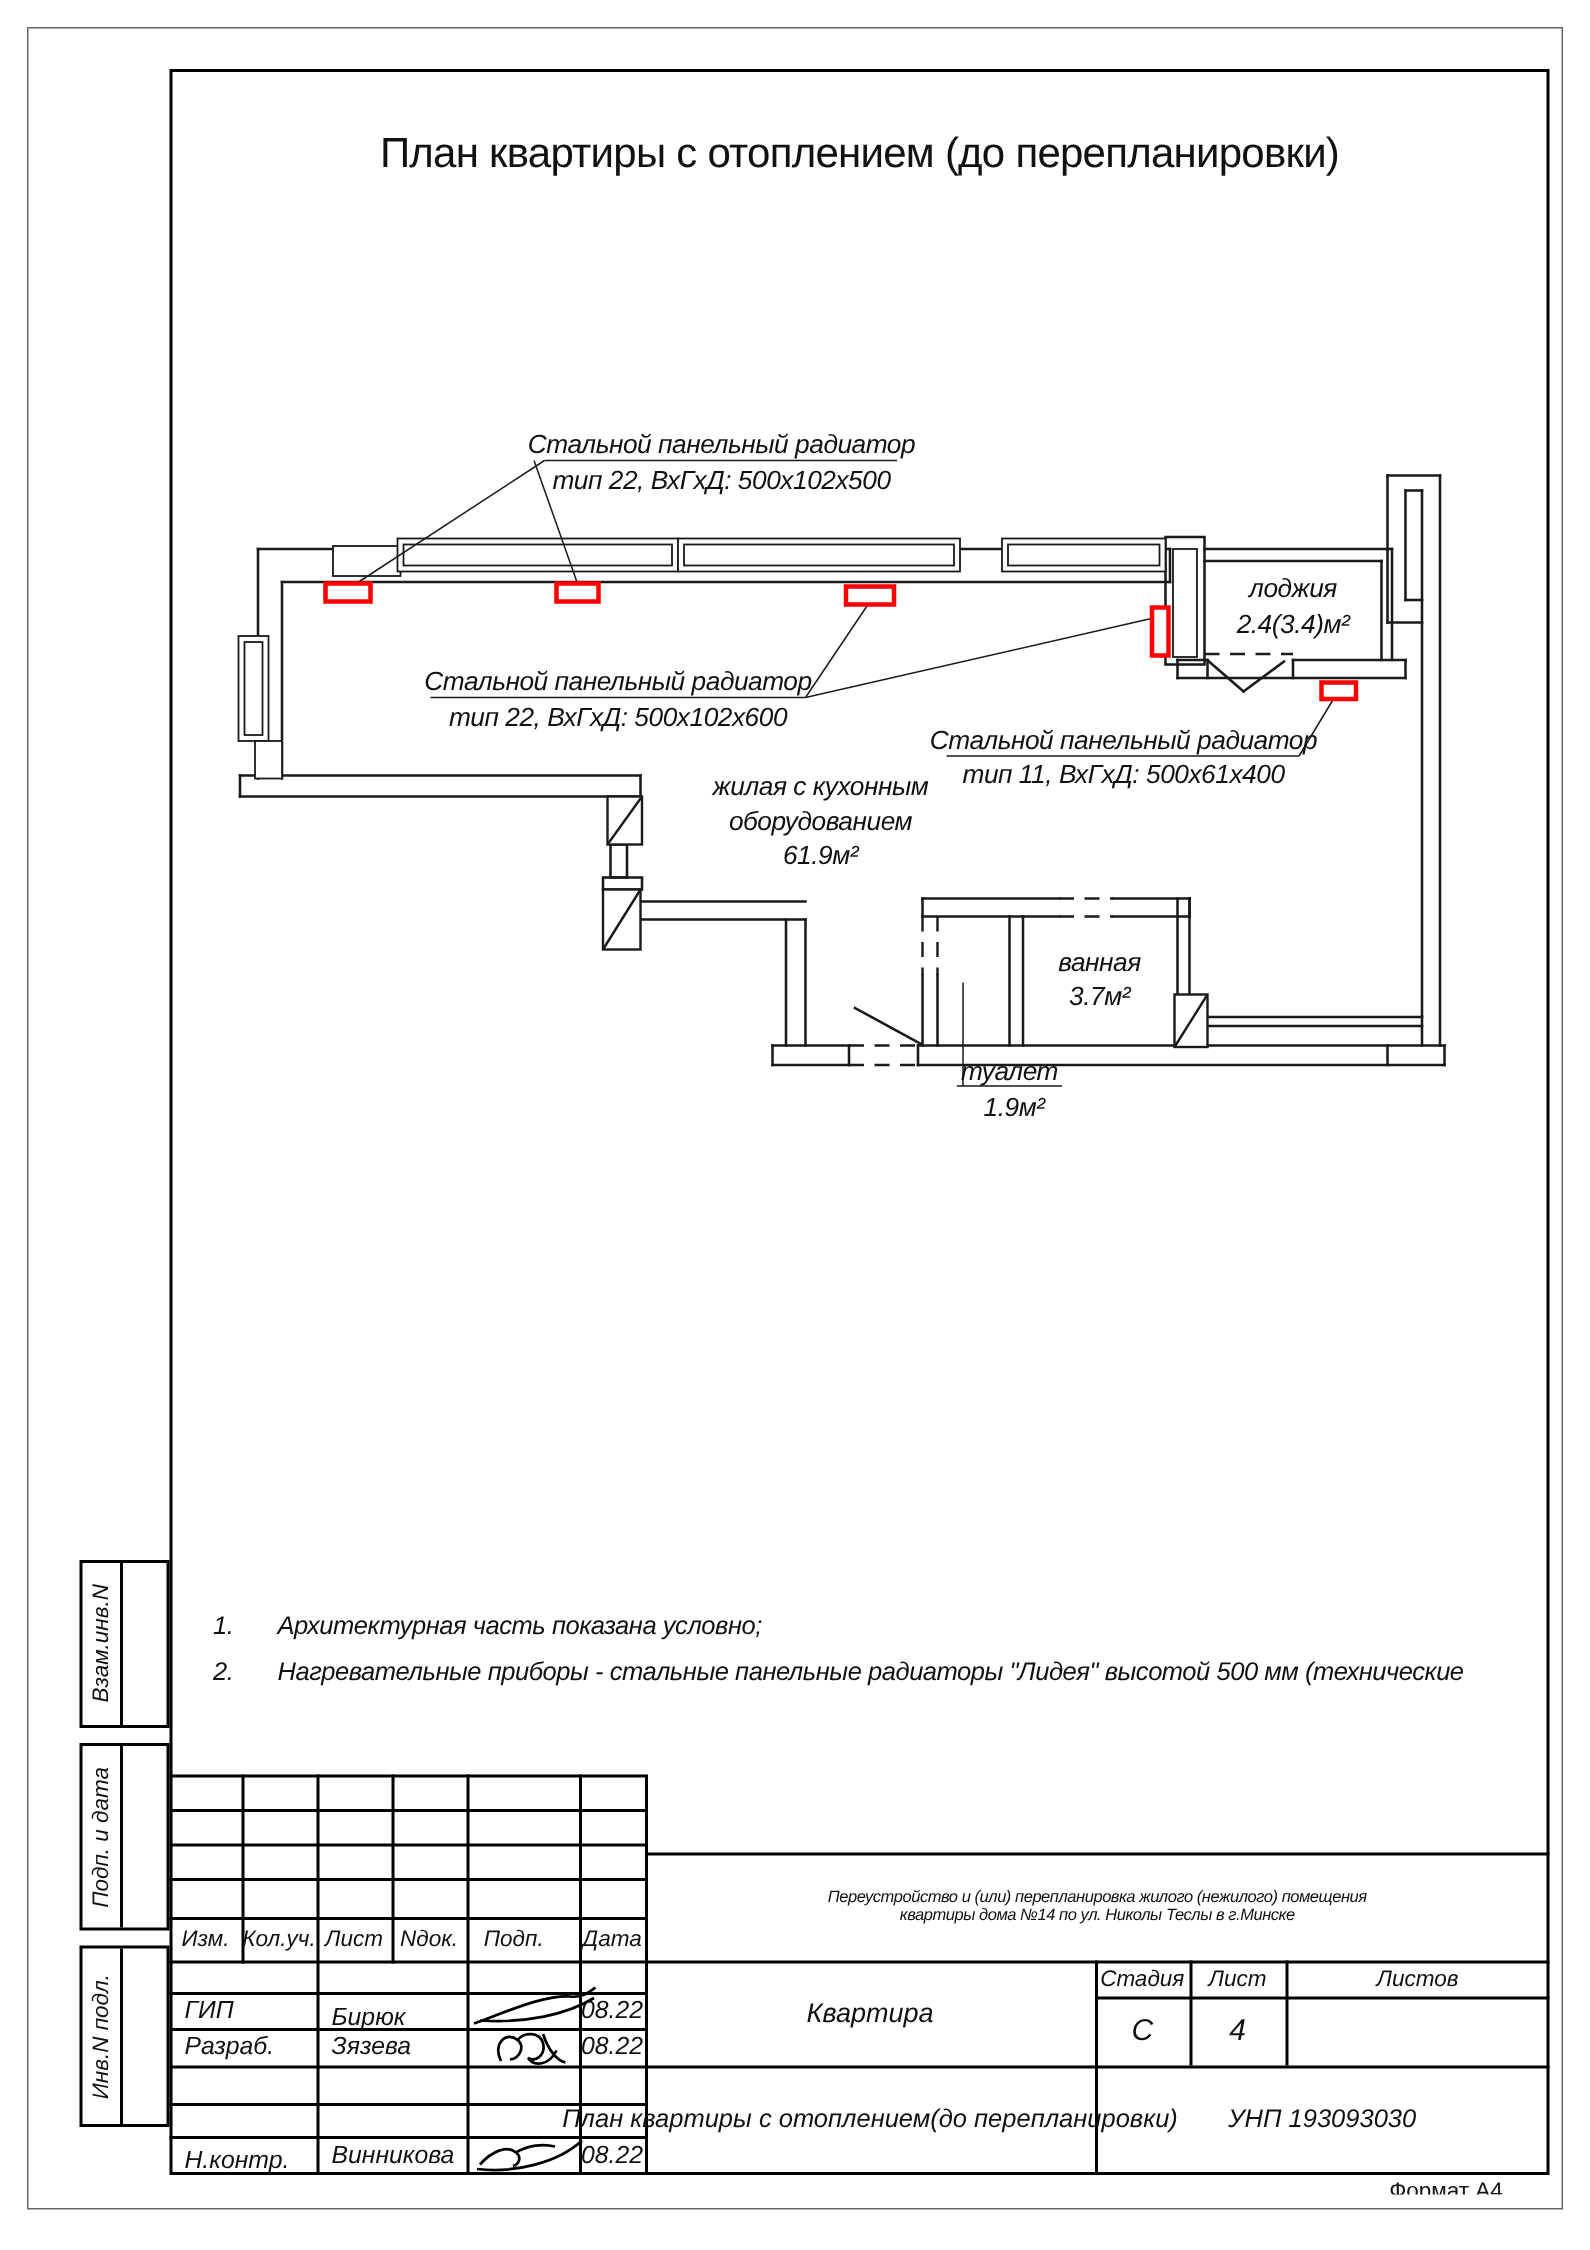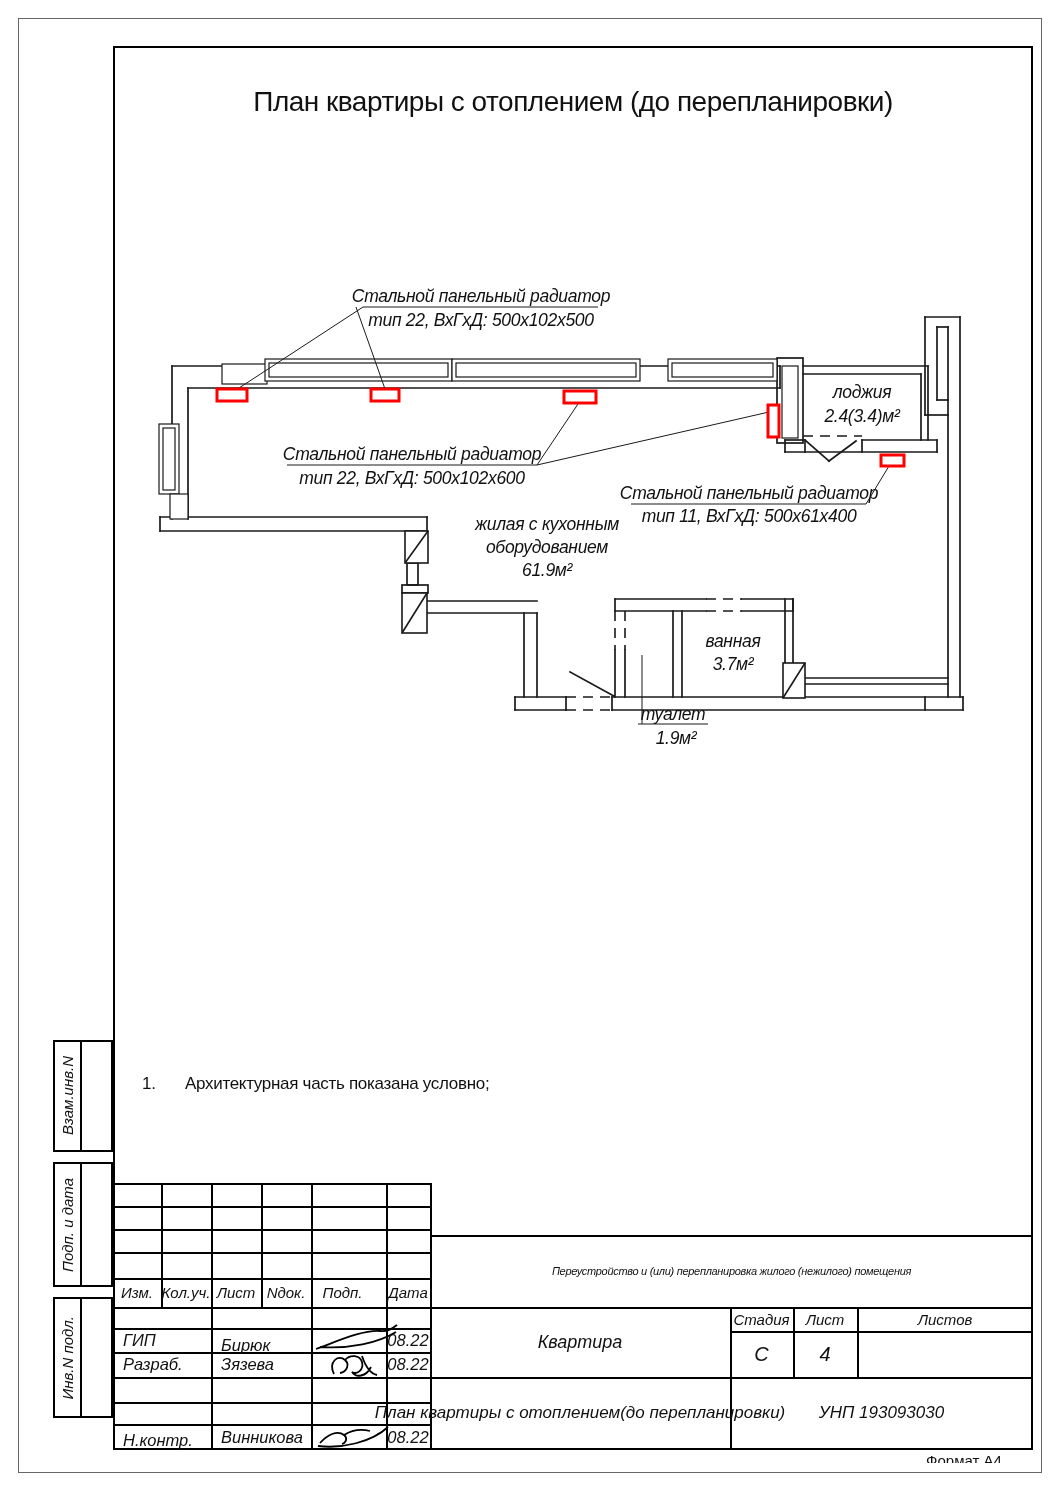--- a/index.html
+++ b/index.html
@@ -4,21 +4,21 @@
 <style>
   html,body{margin:0;padding:0}
   body{width:1060px;height:1500px;background:#fff;position:relative;overflow:hidden;
        font-family:"Liberation Sans",sans-serif;color:#111}
   .abs{position:absolute;box-sizing:border-box}
   .outerborder{left:18px;top:18px;width:1024px;height:1455px;border:1px solid #666}
   .frame{left:113px;top:46px;width:920px;height:1404px;border:2px solid #000}
   .hl,.vl{position:absolute;background:#000}
   .hl{height:2px}.vl{width:2px}
   .drawtitle{left:113px;top:86px;width:920px;text-align:center;font-size:28px;letter-spacing:-.5px}
-  .notes{left:142px;top:1068px;width:880px;height:78px;overflow:hidden;font-size:17px;line-height:31px;letter-spacing:-.3px}
+  .notes{left:142px;top:1068px;width:880px;height:78px;overflow:hidden;font-style:italic;font-size:17px;line-height:31px;letter-spacing:-.3px}
   .num{display:inline-block;width:43px}
   .cell{position:absolute;display:flex;align-items:center;justify-content:center;font-style:italic;box-sizing:border-box;white-space:nowrap}
   .cell.lft{justify-content:flex-start;padding-left:8px}
   .sidebox{position:absolute;left:53px;width:60px;border:2px solid #000;display:flex;box-sizing:border-box}
   .lblcell{width:25px;border-right:2px solid #000;display:flex;align-items:center;justify-content:center}
   .lbl{writing-mode:vertical-rl;transform:rotate(180deg);font-style:italic;font-size:15px;white-space:nowrap}
   .fmt{left:900px;top:1452px;width:128px;height:11px;overflow:hidden;text-align:center;font-size:15px}
   text.t{font-family:"Liberation Sans",sans-serif;font-style:italic;font-size:17.5px;fill:#111;letter-spacing:-.3px}
   .dash{stroke-dasharray:10 7}
 </style>
@@ -188,20 +188,21 @@
   </g>
 </svg>
 
 <div class="abs outerborder"></div>
 <div class="abs frame"></div>
 
 <div class="abs drawtitle">План квартиры с отоплением (до перепланировки)</div>
 
 <div class="abs notes">
   <div><span class="num">1.</span><span>Архитектурная часть показана условно;</span></div>
+  <div><span class="num">2.</span><span>Нагревательные приборы - стальные панельные радиаторы "Лидея" высотой 500 мм (технические</span></div>
 </div>
 
 <div class="sidebox" style="top:1040px;height:112px">
   <div class="lblcell">
       <span class="lbl">Взам.инв.N</span>
     </div>
 </div>
 <div class="sidebox" style="top:1162px;height:125px">
   <div class="lblcell">
       <span class="lbl">Подп. и дата</span>
@@ -257,20 +258,21 @@
 <div class="cell lft" style="left:115px;top:1354px;width:94px;height:21px;font-size:16.5px">Разраб.</div>
 <div class="cell lft" style="left:213px;top:1354px;width:96px;height:21px;font-size:16.5px">Зязева</div>
 <div class="cell" style="left:386px;top:1354px;width:44px;height:21px;font-size:16.5px">08.22</div>
 
 <div class="cell lft" style="left:115px;top:1426px;width:94px;height:28px;font-size:16.5px">Н.контр.</div>
 <div class="cell lft" style="left:213px;top:1426px;width:96px;height:22px;font-size:16.5px">Винникова</div>
 <div class="cell" style="left:386px;top:1426px;width:44px;height:22px;font-size:16.5px">08.22</div>
 
 <div class="cell" style="left:436px;top:1239px;width:591px;height:64px;font-size:11px;flex-direction:column;letter-spacing:-.3px">
   <div>Переустройство и (или) перепланировка жилого (нежилого) помещения</div>
+  <div>квартиры дома №14 по ул. Николы Теслы в г.Минске</div>
 </div>
 
 <div class="cell" style="left:430px;top:1309px;width:300px;height:66px;font-size:18px">Квартира</div>
 
 <div class="cell" style="left:732px;top:1309px;width:59px;height:21px;font-size:15px">Стадия</div>
 <div class="cell" style="left:795px;top:1309px;width:60px;height:21px;font-size:15px">Лист</div>
 <div class="cell" style="left:859px;top:1309px;width:172px;height:21px;font-size:15px">Листов</div>
 <div class="cell" style="left:732px;top:1333px;width:59px;height:42px;font-size:20px">С</div>
 <div class="cell" style="left:795px;top:1333px;width:60px;height:42px;font-size:20px">4</div>
 <div class="cell" style="left:859px;top:1333px;width:172px;height:42px;font-size:20px"></div>

